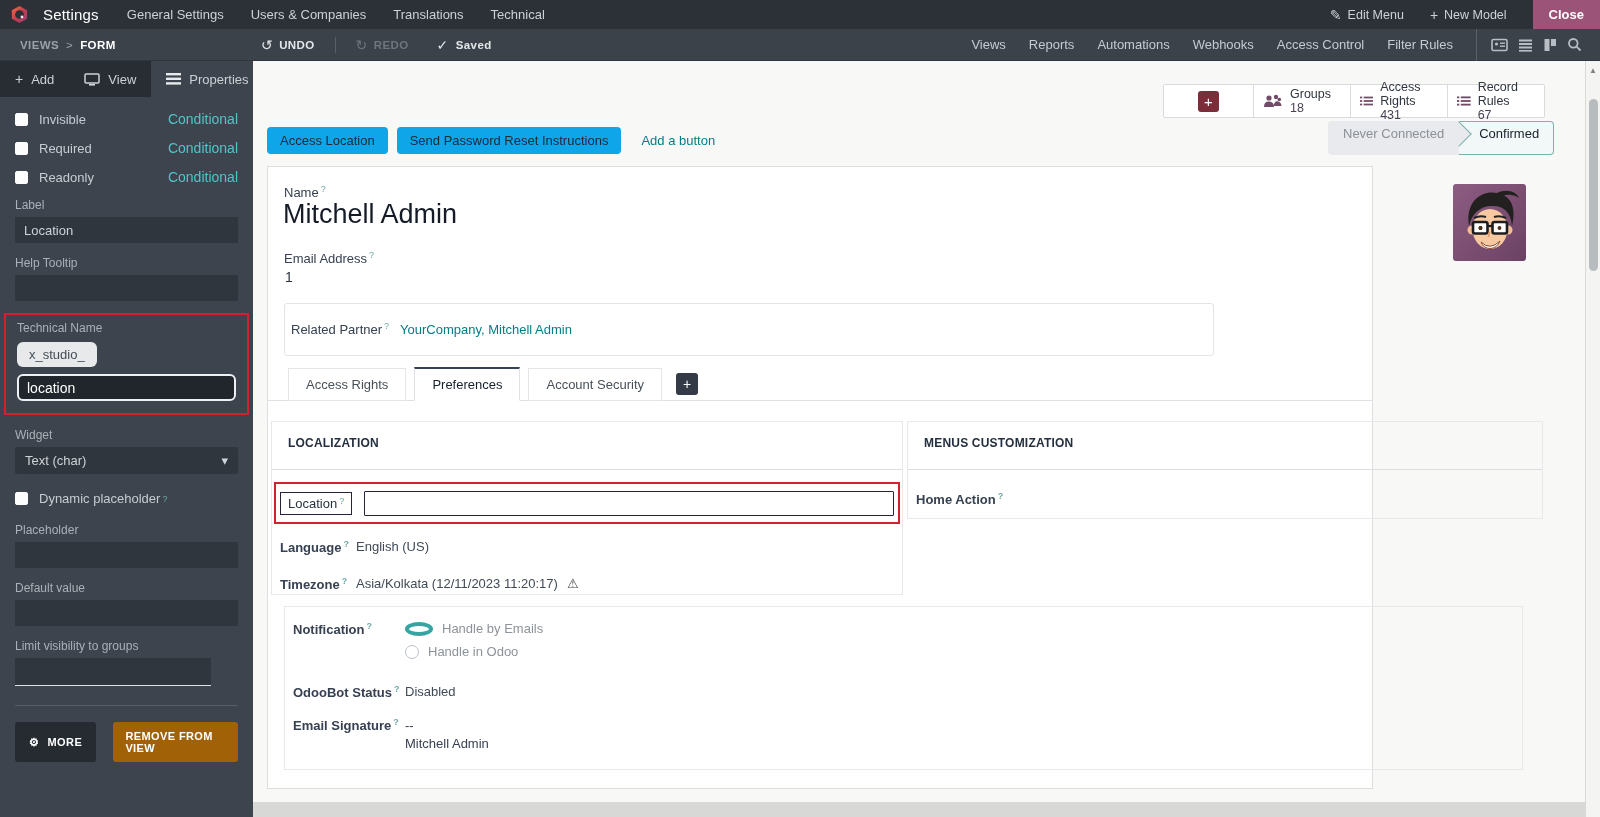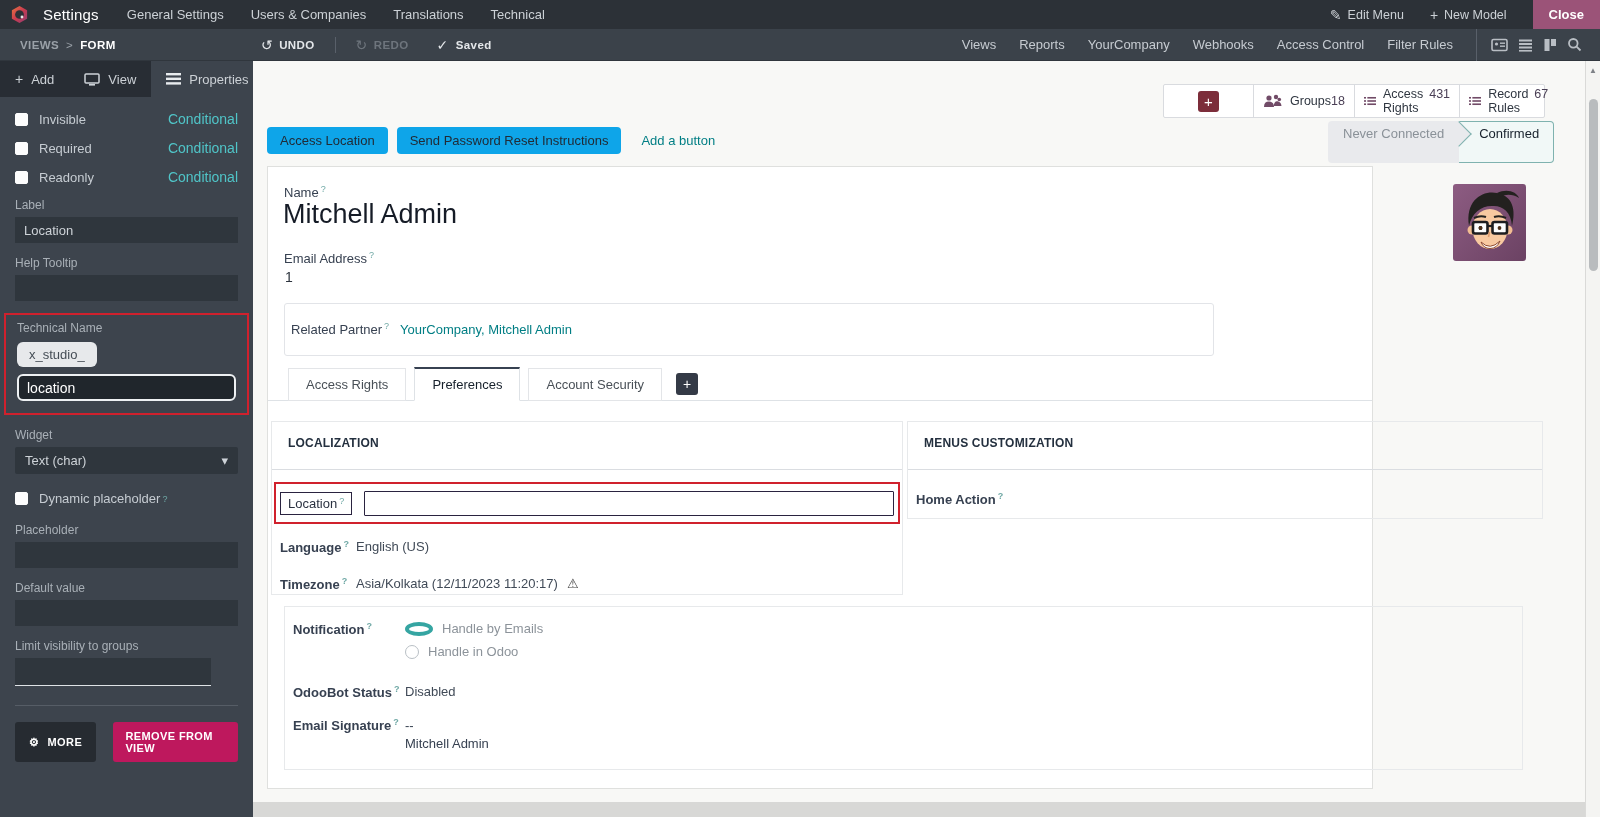--- a/index.html
+++ b/index.html
@@ -53,43 +53,43 @@
              color:#fff; font-size:14px; padding:0 8px; font-family:"Liberation Sans",sans-serif; outline:none;}
   .sel { height:27px; background:#2f363d; display:flex; align-items:center; justify-content:space-between;
          padding:0 10px; font-size:13px; color:#ced3d8; cursor:pointer; border-radius:2px; }
   .dyn-row { display:flex; align-items:center; margin-top:17px; }
   .limit-input { width:196px; height:28px; background:#2f363d; border:none; border-bottom:1px solid #dfe3e6;
              color:#ced3d8; font-size:13px; padding:0 8px; outline:none;}
   .s-divider { border-top:1px solid #565d66; margin:19px 0 16px; }
   .s-btns { display:flex; gap:17px; }
   .more-btn { background:#262b31; color:#fff; font-size:11px; font-weight:bold; letter-spacing:.5px;
              padding:8px 14px; border-radius:3px; display:flex; align-items:center; gap:8px; cursor:pointer;}
-  .remove-btn { background:#be185d; color:#fff; font-size:11px; font-weight:bold; letter-spacing:.4px;
+  .remove-btn { background:#a16207; color:#fff; font-size:11px; font-weight:bold; letter-spacing:.4px;
              padding:8px 12px; border-radius:3px; display:flex; align-items:center; cursor:pointer;}
 
   
   .main { position:absolute; left:253px; top:61px; width:1332px; height:756px; background:#f8f8f6; }
   .bottom-strip { position:absolute; left:0; right:0; bottom:0; height:15px; background:#d8d8d6; }
 
   .statbox { position:absolute; left:910px; top:23px; width:382px; height:34px; background:#fff;
              border:1px solid #d9dbdf; border-radius:2px; display:flex; }
   .statcell { display:flex; align-items:center; gap:7px; padding:0 9px; border-left:1px solid #d9dbdf; cursor:pointer; flex:1;}
   .statcell:first-child { border-left:none; justify-content:center; flex:0 0 89px; }
   .stat-plus { width:21px; height:21px; background:#7c2d3a; border-radius:3px; color:#fff; font-size:15px;
              display:flex; align-items:center; justify-content:center; }
-  .stat-txt { display:flex; flex-direction:row; line-height:14px; }
+  .stat-txt { display:flex; flex-direction:column; line-height:14px; }
   .stat-lbl { font-size:12.5px; color:#2f3640; }
   .stat-val { font-size:12.5px; color:#4a3f55; }
 
   .action-row { position:absolute; left:14px; top:66px; display:flex; align-items:center; gap:9px; }
   .obtn { background:#0ea5e9; border:none; border-radius:4px; height:27px; padding:0 13px; font-size:13px;
           color:#212b36; font-family:"Liberation Sans",sans-serif; cursor:pointer; }
   .add-btn-link { color:#017e84; font-size:13px; margin-left:11px; cursor:pointer; }
 
-  .statusbar { position:absolute; left:1075px; top:60px; height:42px; display:flex; }
+  .statusbar { position:absolute; left:1075px; top:60px; height:34px; display:flex; }
   .st-never { background:#e9eaed; color:#8a9198; font-size:13px; line-height:26px; padding:0 15px;
               border-radius:4px 0 0 4px; cursor:pointer; }
   .st-arrow-wrap { position:relative; width:0; }
   .st-arrow { position:absolute; left:-9px; top:4px; width:18px; height:18px; background:#e9eaed;
               border-top:1px solid #7fb2af; border-right:1px solid #7fb2af; transform:rotate(45deg); }
   .st-conf { background:#f1f8f7; border:1px solid #7fb2af; border-left:none; color:#16202b; font-size:13px;
              line-height:24px; padding:0 14px 0 20px; border-radius:0 4px 4px 0; cursor:pointer; }
 
   .sheet { position:absolute; left:14px; top:105px; width:1106px; height:623px; background:#fff;
            border:1px solid #dfe0de; }
@@ -196,21 +196,21 @@
         <span>REDO</span>
       </span>
       <span class="saved">
         <span class="ico-txt">✓</span>
         <span>Saved</span>
       </span>
     </span>
     <span class="spacer"></span>
     <span class="t-menu">Views</span>
     <span class="t-menu">Reports</span>
-    <span class="t-menu">YourCompany</span>
+    <span class="t-menu">Automations</span>
     <span class="t-menu">Webhooks</span>
     <span class="t-menu">Access Control</span>
     <span class="t-menu">Filter Rules</span>
     <span class="viewicons">
       <svg width="17" height="14" viewBox="0 0 17 14">
         <rect x="1" y="1.5" width="15" height="11" rx="1.5" fill="none" stroke="#b9bec4" stroke-width="1.6"></rect>
         <circle cx="5.5" cy="6" r="1.6" fill="#b9bec4"></circle>
         <rect x="9" y="4.5" width="5" height="1.4" fill="#b9bec4"></rect>
           <rect x="9" y="7.5" width="5" height="1.4" fill="#b9bec4"></rect>
       </svg>

